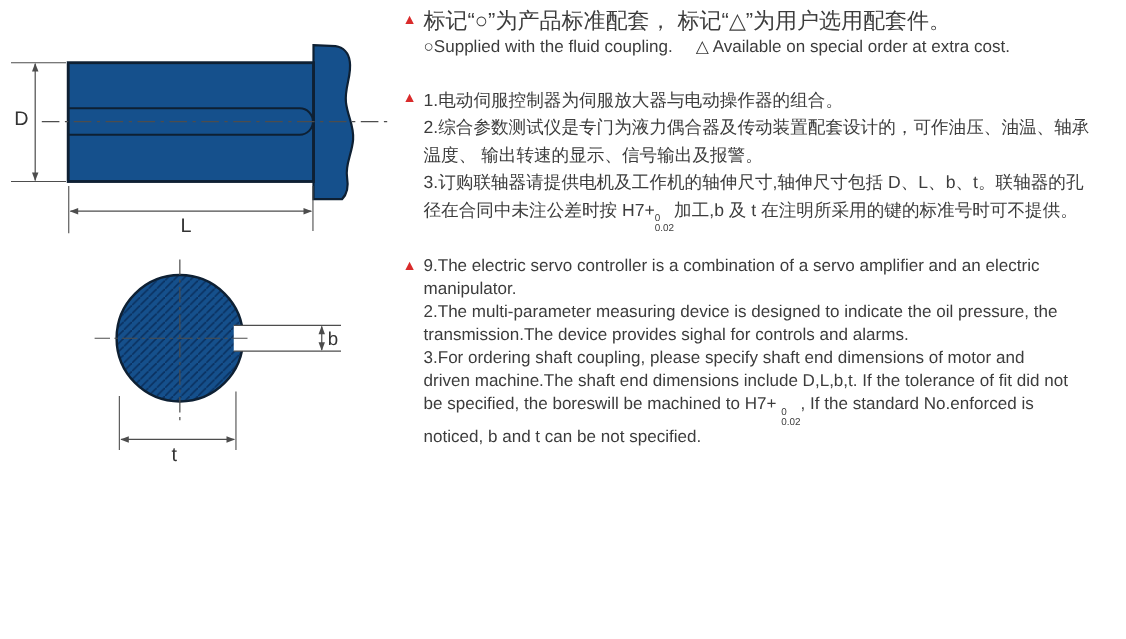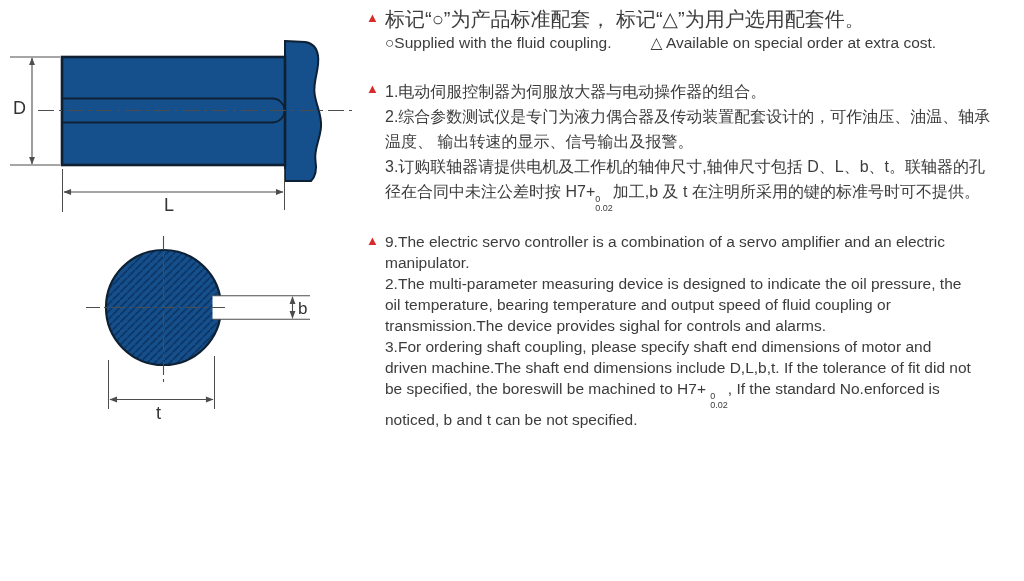--- a/index.html
+++ b/index.html
@@ -15,21 +15,21 @@
   .note{position:absolute;left:366px;display:flex;align-items:flex-start;}
   .note .marker{
     width:19px;flex:0 0 19px;font-size:13px;line-height:18px;
     color:#d92b2b;padding-top:1px;
   }
   .note .lines{white-space:nowrap;}
   .legend-block{top:8px;}
   .legend-block .lines > div{line-height:23px;}
   .legend-zh{font-size:20px;}
   .legend-en{font-size:15.5px;}
-  .legend-en .opt{margin-left:39px;}
+  .legend-en .opt{margin-left:21px;}
   .zh-block{top:79px;}
   .zh-block .lines > div{font-size:16px;line-height:25px;}
   .en-block{top:231px;}
   .en-block .lines > div{font-size:15.5px;line-height:21px;}
   
   .tol{
     display:inline-flex;flex-direction:column;align-items:flex-start;
     font-size:9px;line-height:8.5px;vertical-align:-5px;
   }
   svg text{font-family:"Liberation Sans","DejaVu Sans",sans-serif;}
@@ -127,21 +127,20 @@
     </div>
   </div>
 </div>
 
 <div class="note en-block">
   <span class="marker">▲</span>
   <div class="lines">
     <div>9.The electric servo controller is a combination of a servo amplifier and an electric</div>
     <div>manipulator.</div>
     <div>2.The multi-parameter measuring device is designed to indicate the oil pressure, the</div>
-    <div>oil temperature, bearing temperature and output speed of fluid coupling or</div>
     <div>transmission.The device provides sighal for controls and alarms.</div>
     <div>3.For ordering shaft coupling, please specify shaft end dimensions of motor and</div>
     <div>driven machine.The shaft end dimensions include D,L,b,t. If the tolerance of fit did not</div>
     <div>
       <span>be specified, the boreswill be machined to H7+ </span><span class="tol">
           <span>0</span>
           <span>0.02</span>
         </span><span>, If the standard No.enforced is</span>
     </div>
     <div>noticed, b and t can be not specified.</div>

